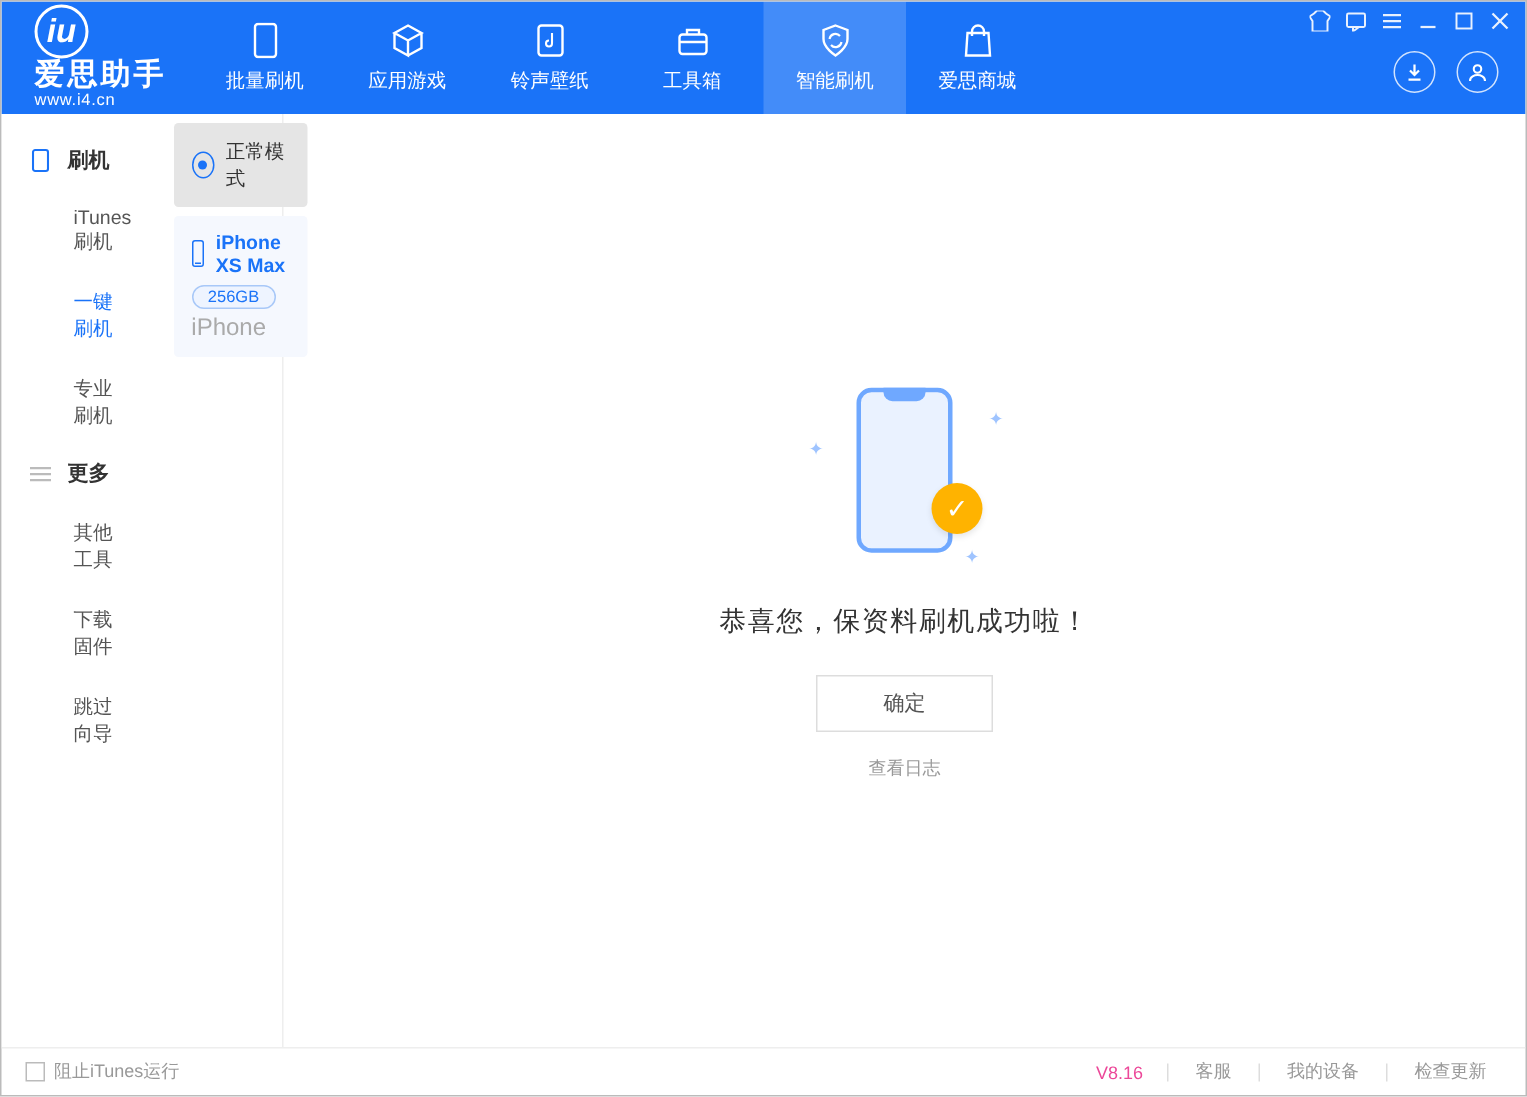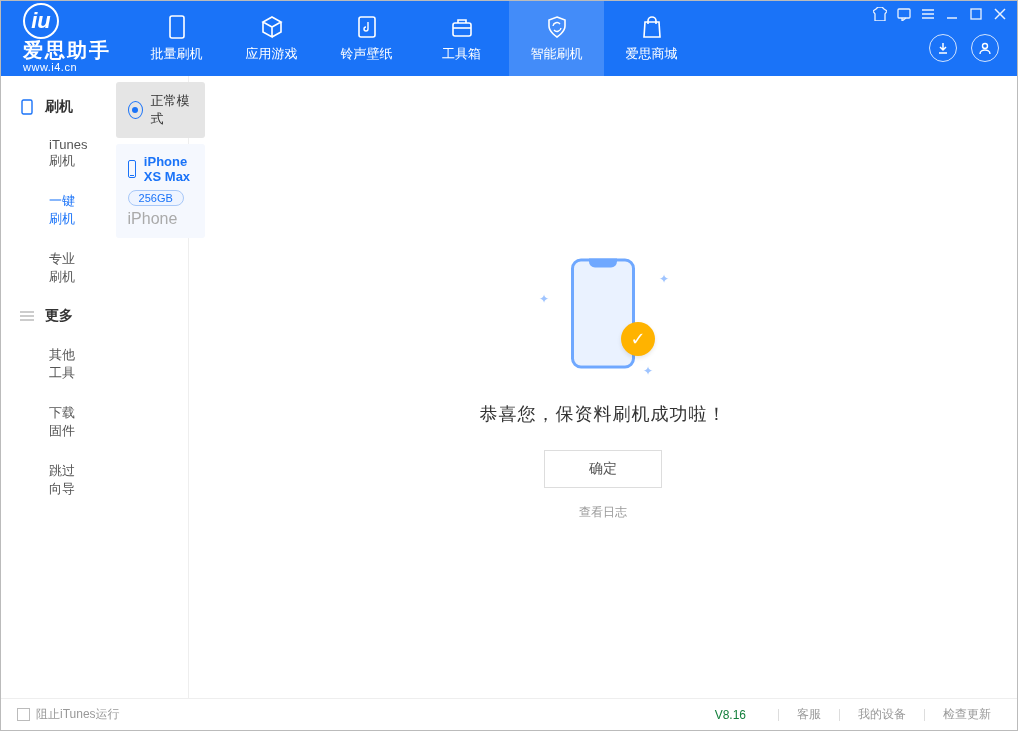--- a/index.html
+++ b/index.html
@@ -56,21 +56,21 @@
 .ok-btn { padding: 9px 44px; border: 1px solid #ddd; background: #fff; font-size: 14px; color: #555; cursor: pointer; margin-bottom: 16px; }
 .log-link { font-size: 12px; color: #999; cursor: pointer; }
 
 
 .footer { height: 32px; border-top: 1px solid #eee; display: flex; align-items: center; padding: 0 16px; font-size: 12px; color: #999; gap: 16px; }
 .footer .chk { color: #999; }
 .footer-spacer { flex: 1; }
 .footer-links { display: flex; align-items: center; gap: 8px; }
 .footer-link { cursor: pointer; padding: 0 10px; }
 .divider { width: 1px; height: 12px; background: #ddd; }
-.version { color: #15803d; margin-right: 24px; }
+.version { color: #ec4899; margin-right: 8px; }
 </style>
 </head>
 <body>
 
 <div class="header">
   <div class="logo-area">
     <div class="logo-badge">iu</div>
     <div class="logo-text">
       <span class="logo-title">爱思助手</span>
       <span class="logo-sub">www.i4.cn</span>

